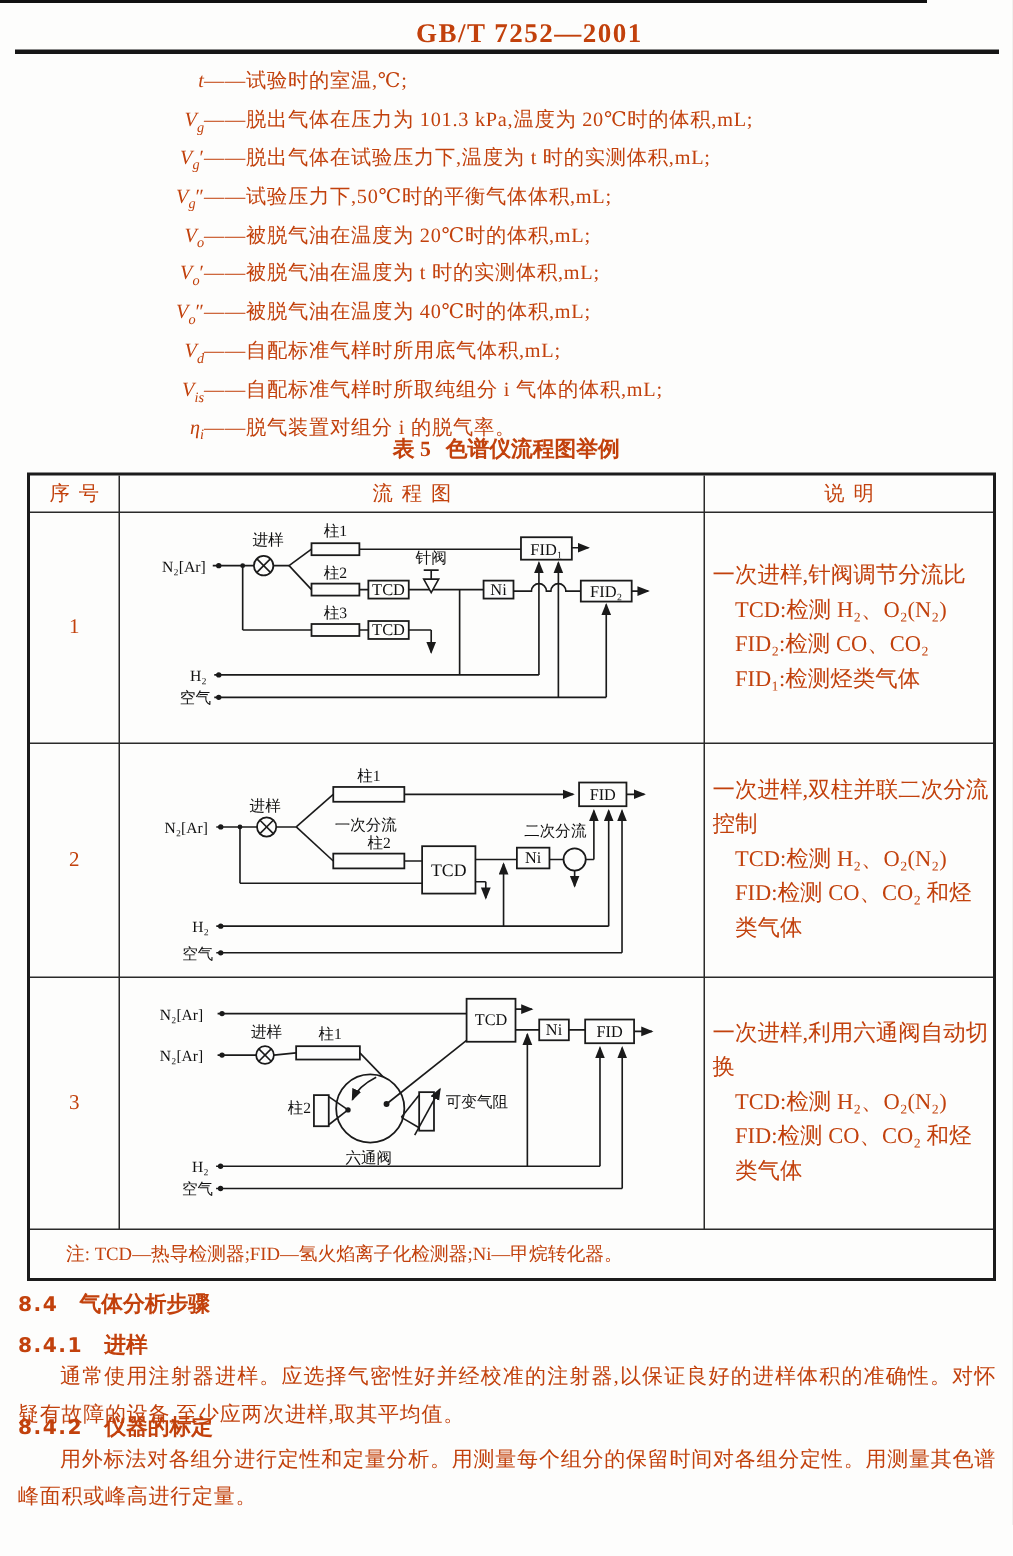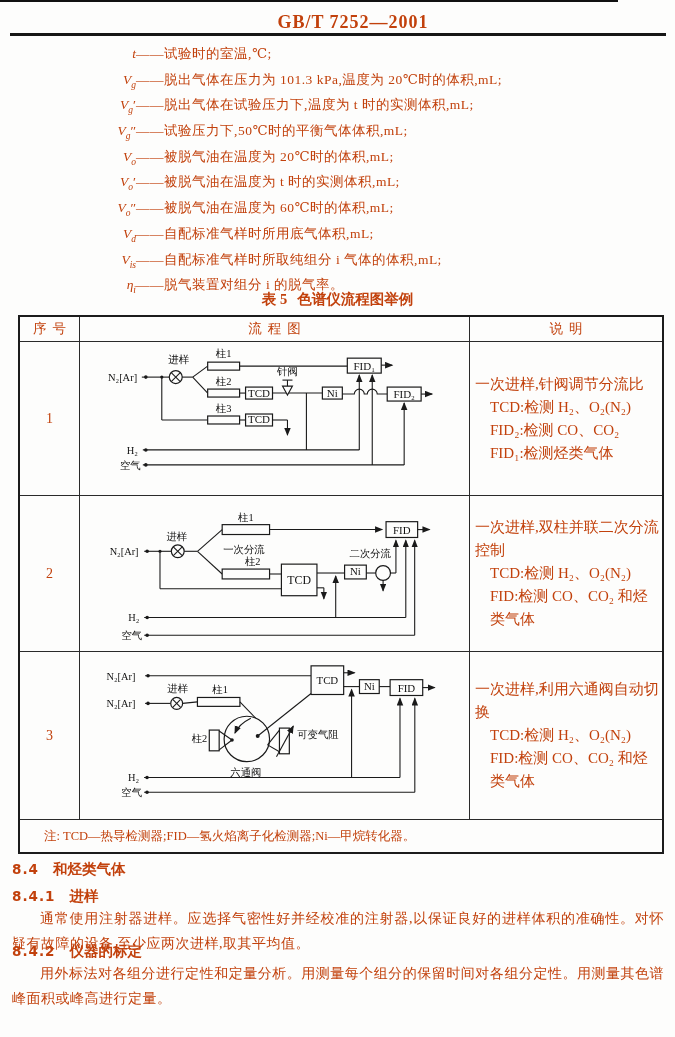--- a/index.html
+++ b/index.html
@@ -58,21 +58,21 @@
   <div class="abs doc-title">GB/T 7252—2001</div>
   <div class="abs head-rule"></div>
 
   <div class="abs defs">
     <div class="def"><span class="dsym"><span class="b">t</span><sub></sub><span></span></span><span class="ddesc">——试验时的室温,℃;</span></div>
     <div class="def"><span class="dsym"><span class="b">V</span><sub>g</sub><span></span></span><span class="ddesc">——脱出气体在压力为 101.3 kPa,温度为 20℃时的体积,mL;</span></div>
     <div class="def"><span class="dsym"><span class="b">V</span><sub>g</sub><span>′</span></span><span class="ddesc">——脱出气体在试验压力下,温度为 t 时的实测体积,mL;</span></div>
     <div class="def"><span class="dsym"><span class="b">V</span><sub>g</sub><span>″</span></span><span class="ddesc">——试验压力下,50℃时的平衡气体体积,mL;</span></div>
     <div class="def"><span class="dsym"><span class="b">V</span><sub>o</sub><span></span></span><span class="ddesc">——被脱气油在温度为 20℃时的体积,mL;</span></div>
     <div class="def"><span class="dsym"><span class="b">V</span><sub>o</sub><span>′</span></span><span class="ddesc">——被脱气油在温度为 t 时的实测体积,mL;</span></div>
-    <div class="def"><span class="dsym"><span class="b">V</span><sub>o</sub><span>″</span></span><span class="ddesc">——被脱气油在温度为 60℃时的体积,mL;</span></div>
+    <div class="def"><span class="dsym"><span class="b">V</span><sub>o</sub><span>″</span></span><span class="ddesc">——被脱气油在温度为 40℃时的体积,mL;</span></div>
     <div class="def"><span class="dsym"><span class="b">V</span><sub>d</sub><span></span></span><span class="ddesc">——自配标准气样时所用底气体积,mL;</span></div>
     <div class="def"><span class="dsym"><span class="b">V</span><sub>is</sub><span></span></span><span class="ddesc">——自配标准气样时所取纯组分 i 气体的体积,mL;</span></div>
     <div class="def"><span class="dsym"><span class="b">η</span><sub>i</sub><span></span></span><span class="ddesc">——脱气装置对组分 i 的脱气率。</span></div>
   </div>
 
   <div class="abs tbl-title"><span>表 5</span><span class="sp"></span><span>色谱仪流程图举例</span></div>
 
   <div class="abs gtable">
     <div class="cell th">序号</div>
     <div class="cell th">流程图</div>
@@ -268,19 +268,19 @@
     </div>
     <div class="cell expl-cell last">
       <div>一次进样,利用六通阀自动切换</div>
       <div class="ind">TCD:检测 H₂、O₂(N₂)</div>
       <div class="ind">FID:检测 CO、CO₂ 和烃类气体</div>
     </div>
 
     <div class="cell note-cell">注: TCD—热导检测器;FID—氢火焰离子化检测器;Ni—甲烷转化器。</div>
   </div>
 
-  <div class="abs h-sec" style="top:860px"><span class="num">8.4</span><span>和烃类气体</span></div>
+  <div class="abs h-sec" style="top:860px"><span class="num">8.4</span><span>气体分析步骤</span></div>
   <div class="abs h-sec" style="top:887px"><span class="num">8.4.1</span><span>进样</span></div>
   <div class="abs para" style="top:906px">通常使用注射器进样。应选择气密性好并经校准的注射器,以保证良好的进样体积的准确性。对怀疑有故障的设备,至少应两次进样,取其平均值。</div>
   <div class="abs h-sec" style="top:942px"><span class="num">8.4.2</span><span>仪器的标定</span></div>
   <div class="abs para" style="top:961px">用外标法对各组分进行定性和定量分析。用测量每个组分的保留时间对各组分定性。用测量其色谱峰面积或峰高进行定量。</div>
 
 </div>
 
 </body></html>

